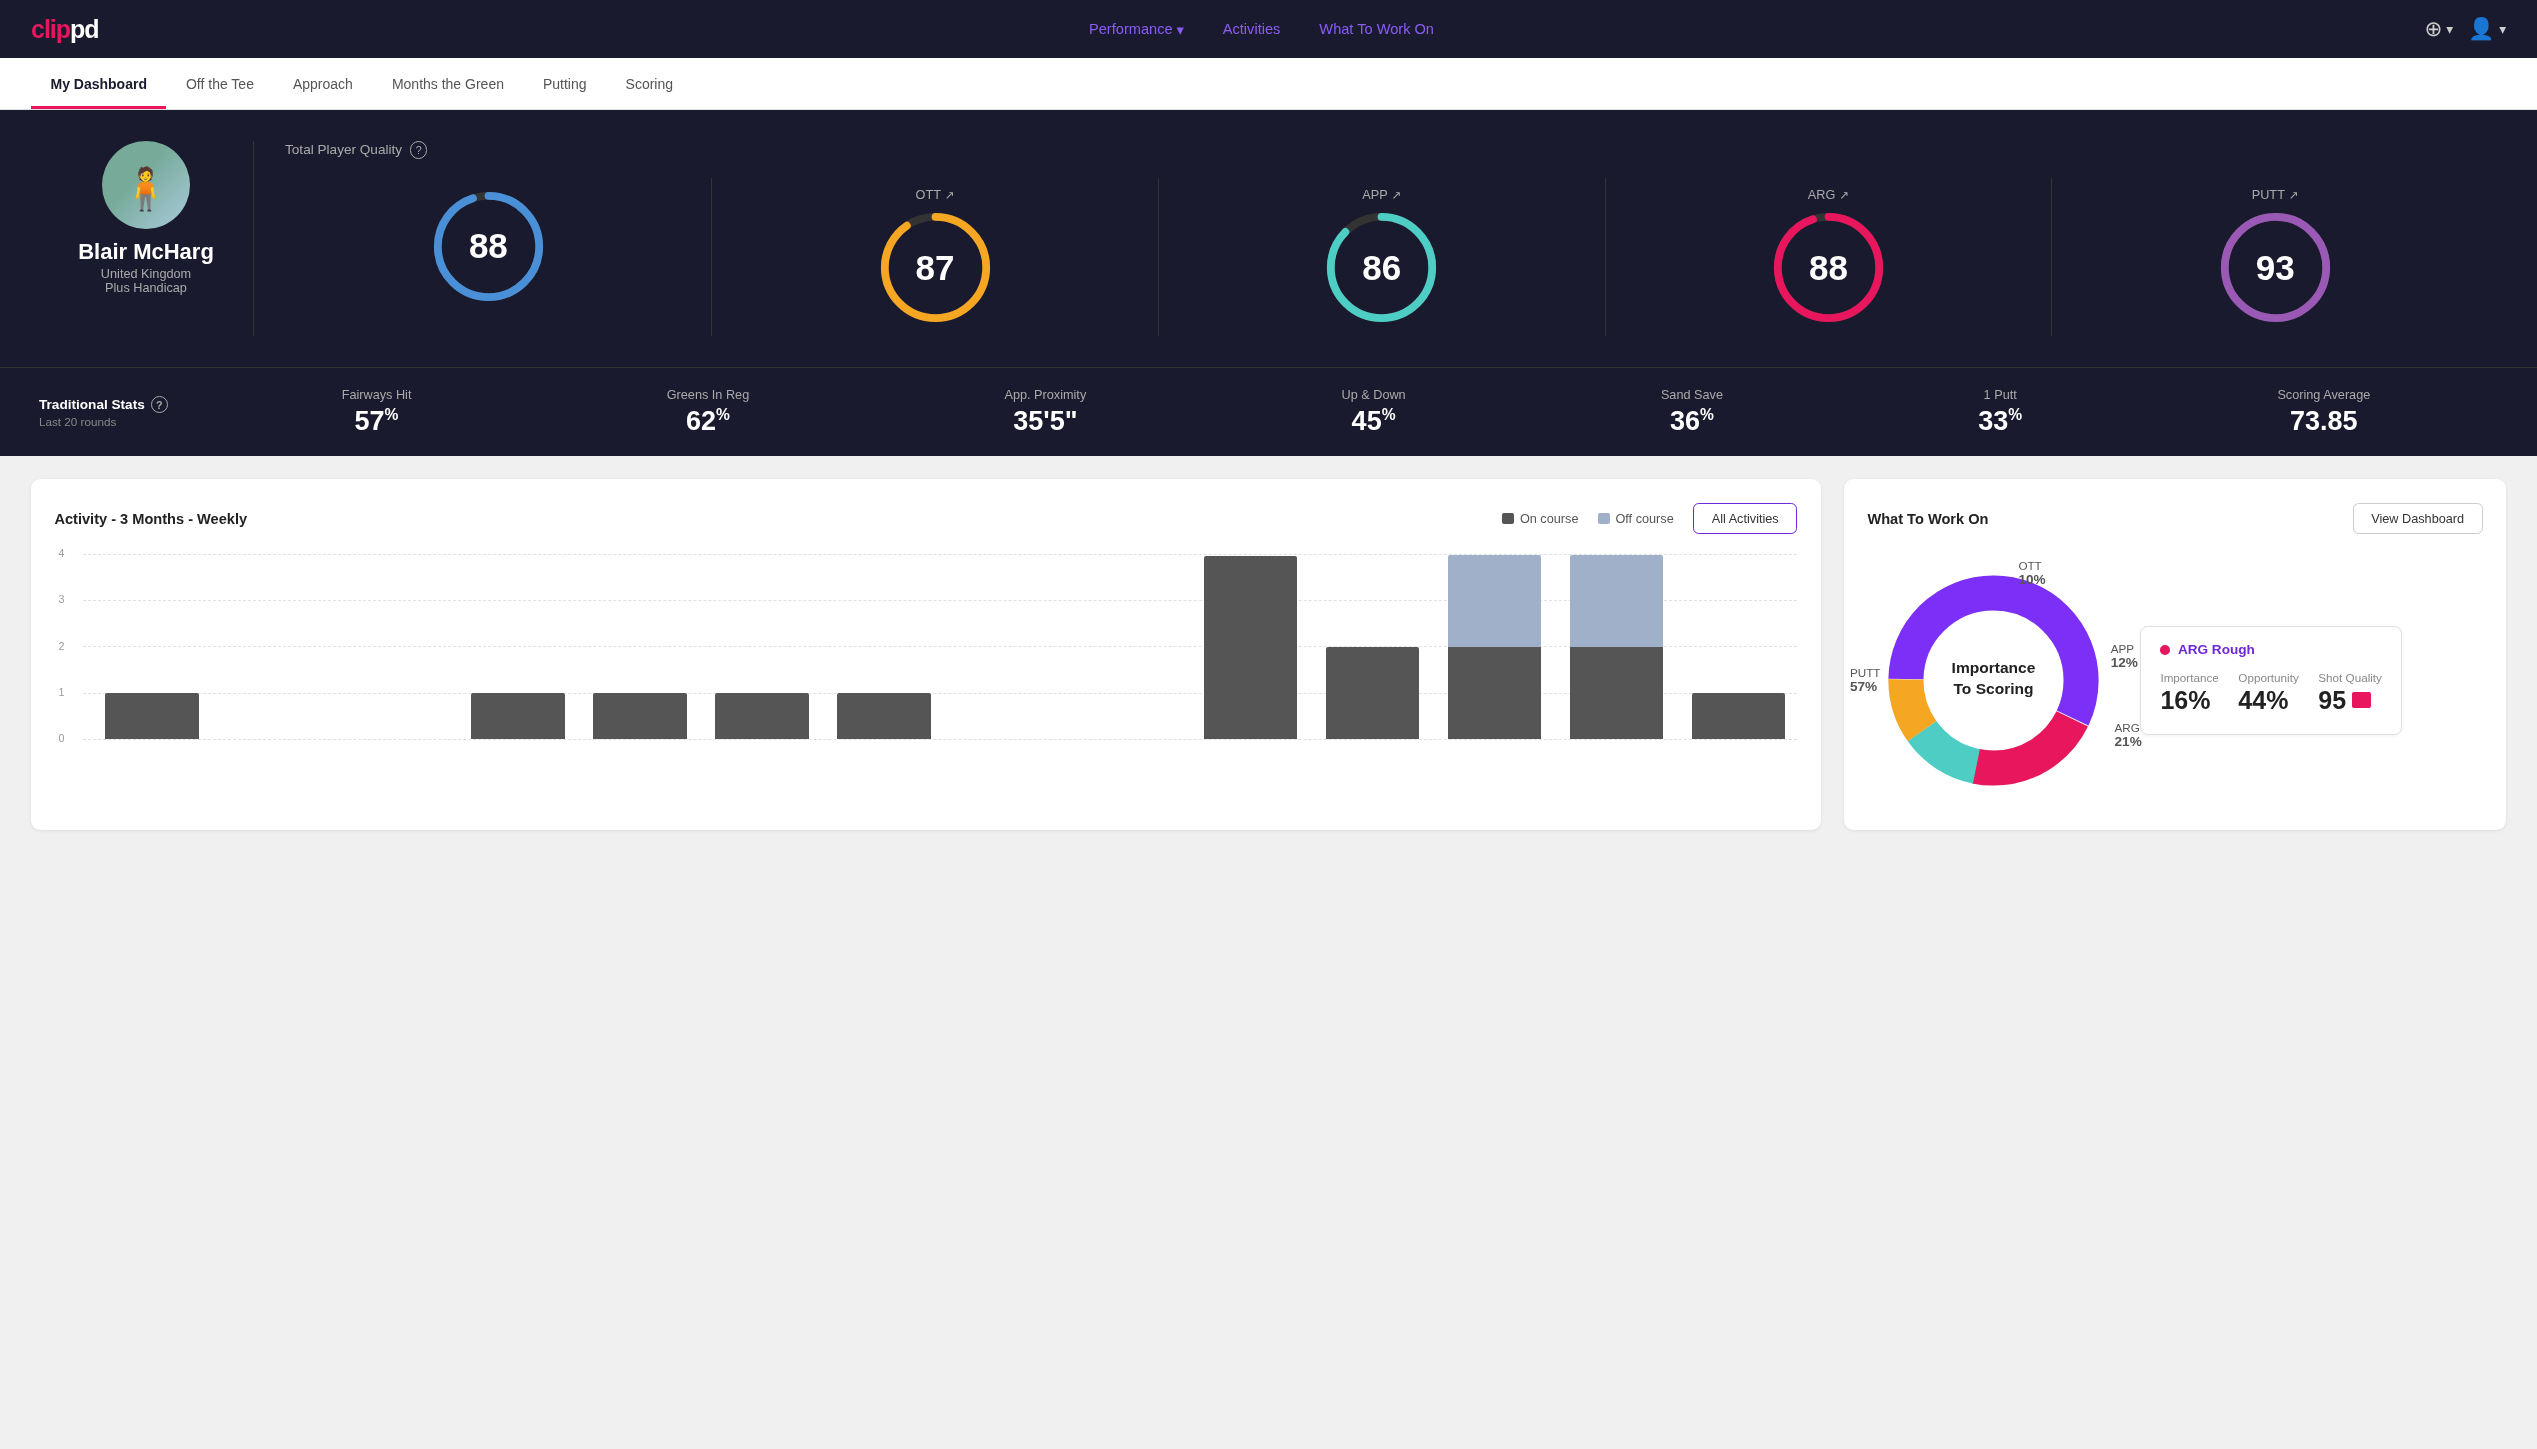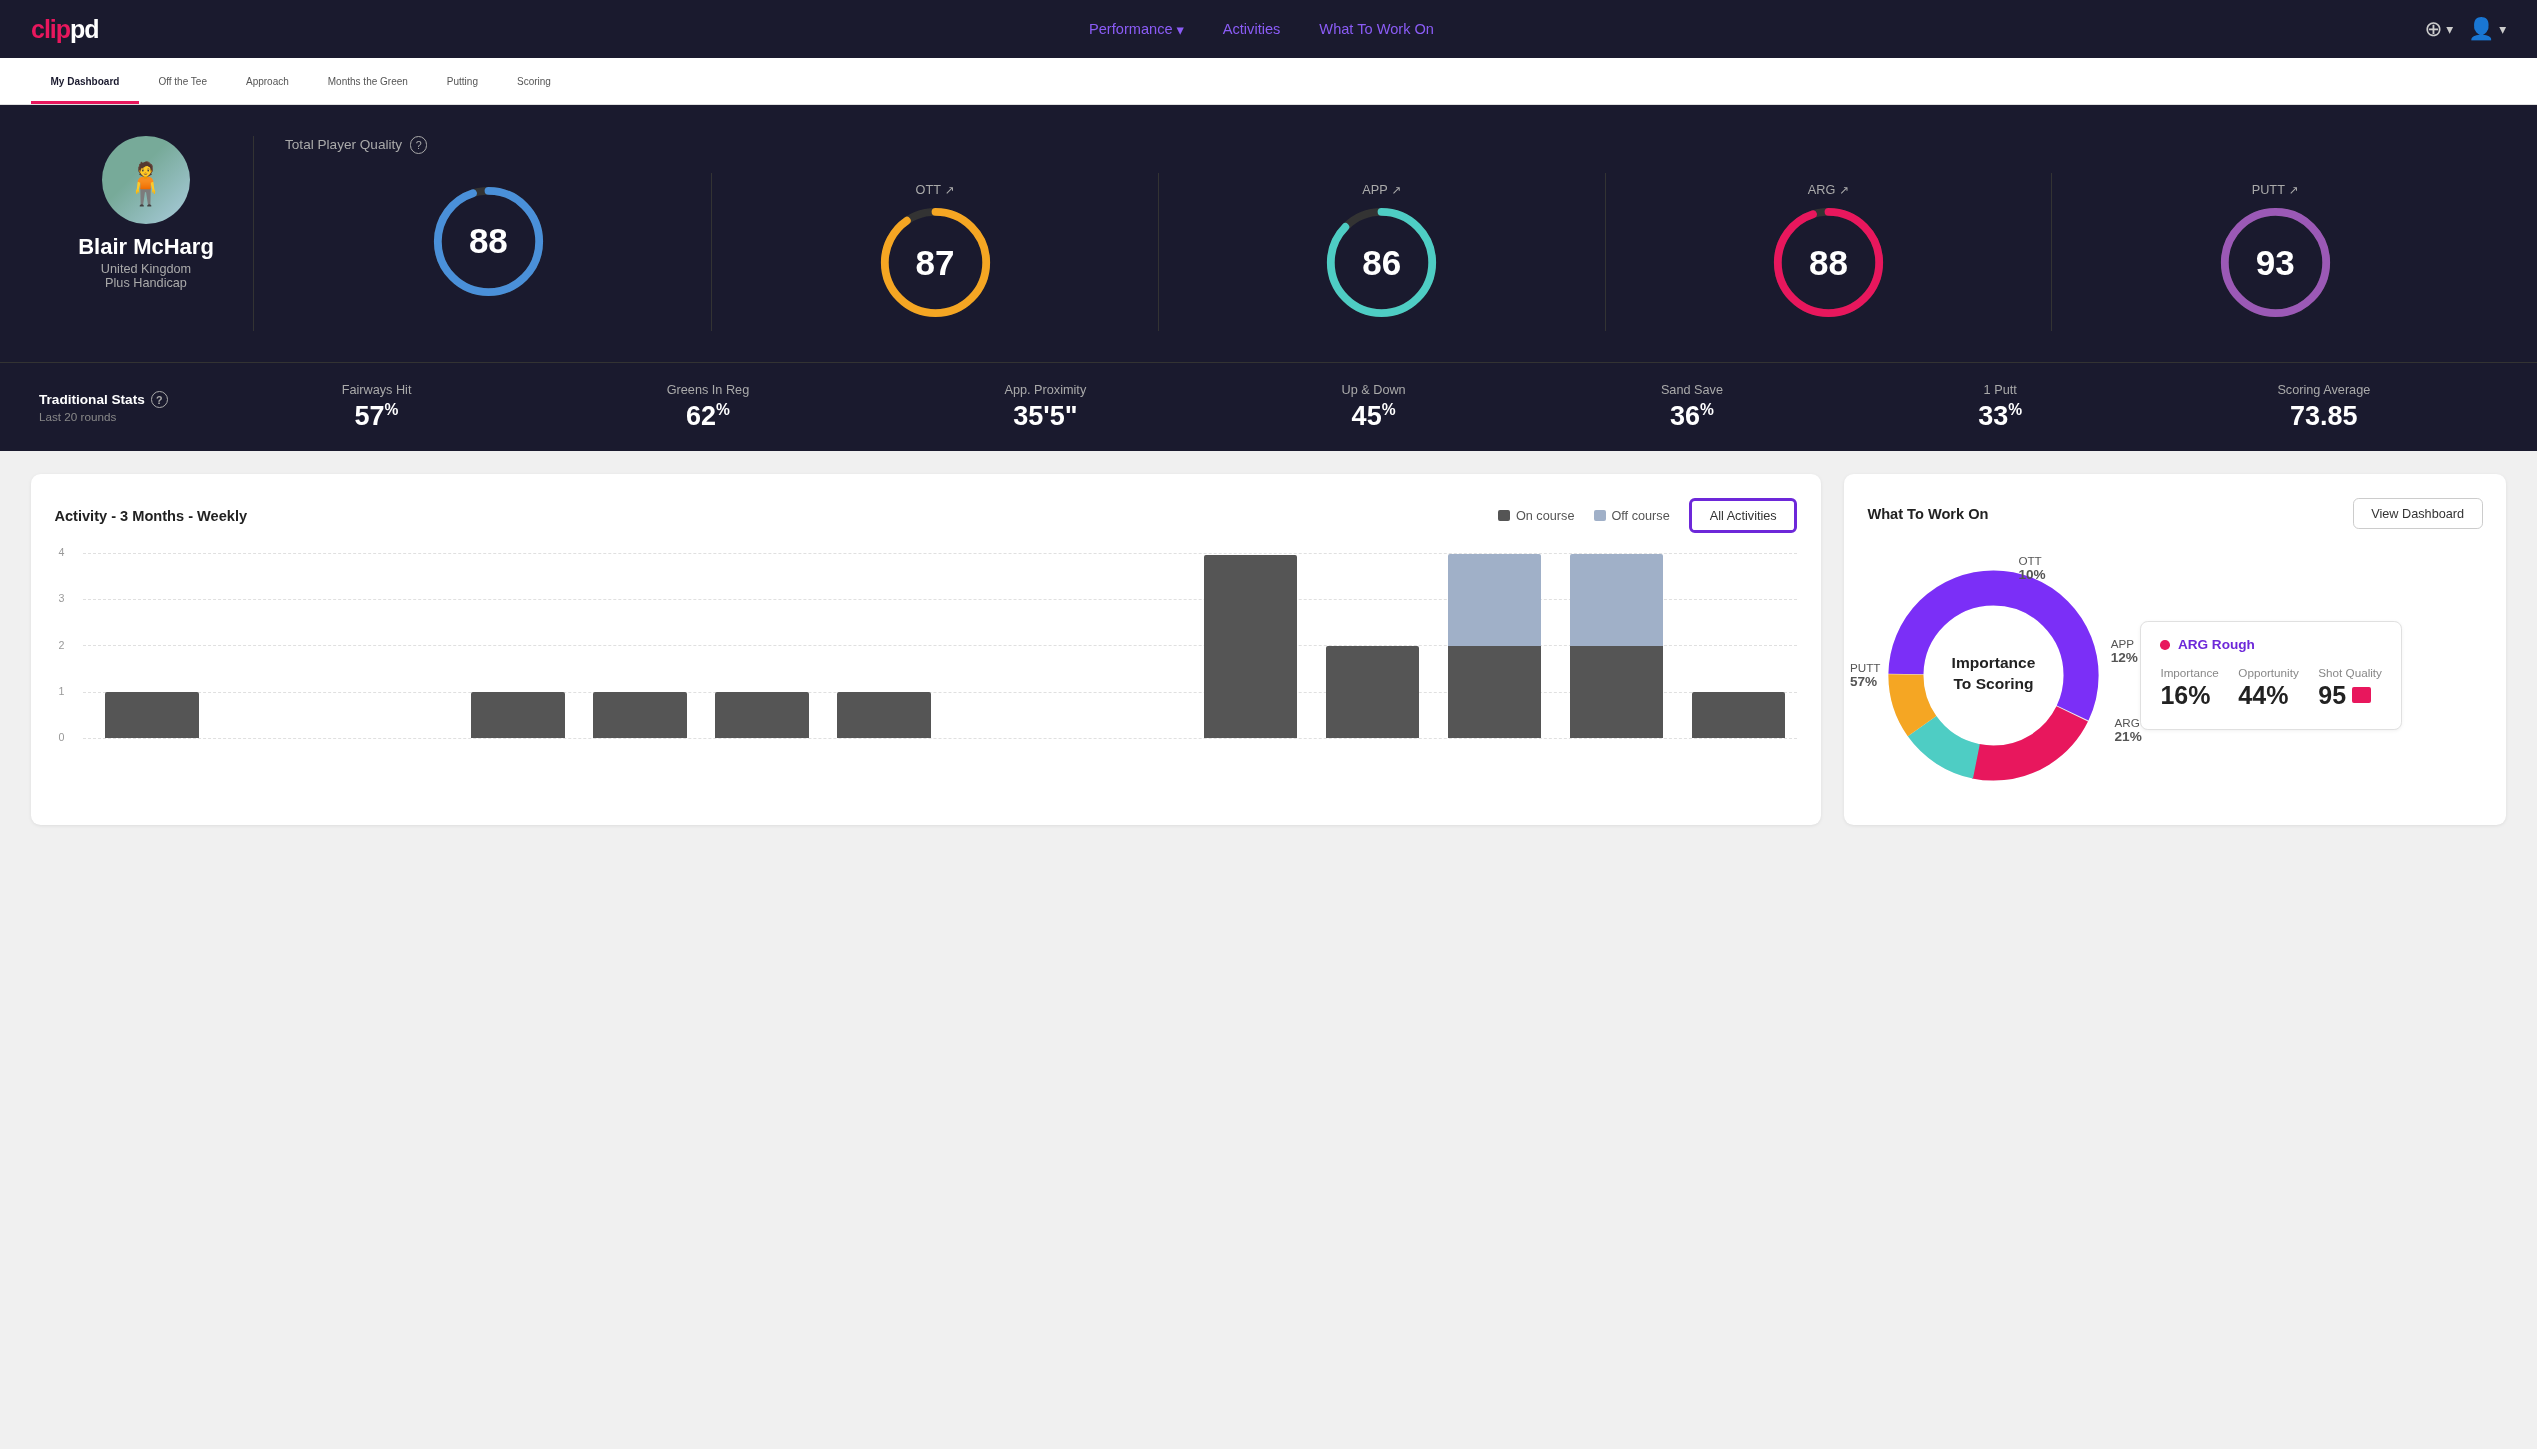--- a/index.html
+++ b/index.html
@@ -50,21 +50,21 @@
 
     
     .sub-nav {
       background: #fff;
       display: flex;
       padding: 0 31px;
       border-bottom: 1px solid #e0e0e0;
     }
     .sub-tab {
       padding: 17.5px 19.5px;
-      font-size: 10px;
+      font-size: 14px;
       color: #555;
       cursor: pointer;
       position: relative;
       white-space: nowrap;
     }
     .sub-tab.active {
       color: #1a1a2e;
       font-weight: 600;
     }
     .sub-tab.active::after {
@@ -267,21 +267,21 @@
       font-size: 12.7px;
       color: #555;
     }
     .legend-dot {
       width: 11.7px;
       height: 11.7px;
       border-radius: 1.9px;
     }
     .all-activities-btn {
       padding: 7.8px 17.5px;
-      border: 3px solid #6d28d9;
+      border: 1px solid #6d28d9;
       border-radius: 5.8px;
       background: #fff;
       font-size: 12.7px;
       cursor: pointer;
       color: #333;
     }
 
     
     .bar-chart {
       position: relative;

